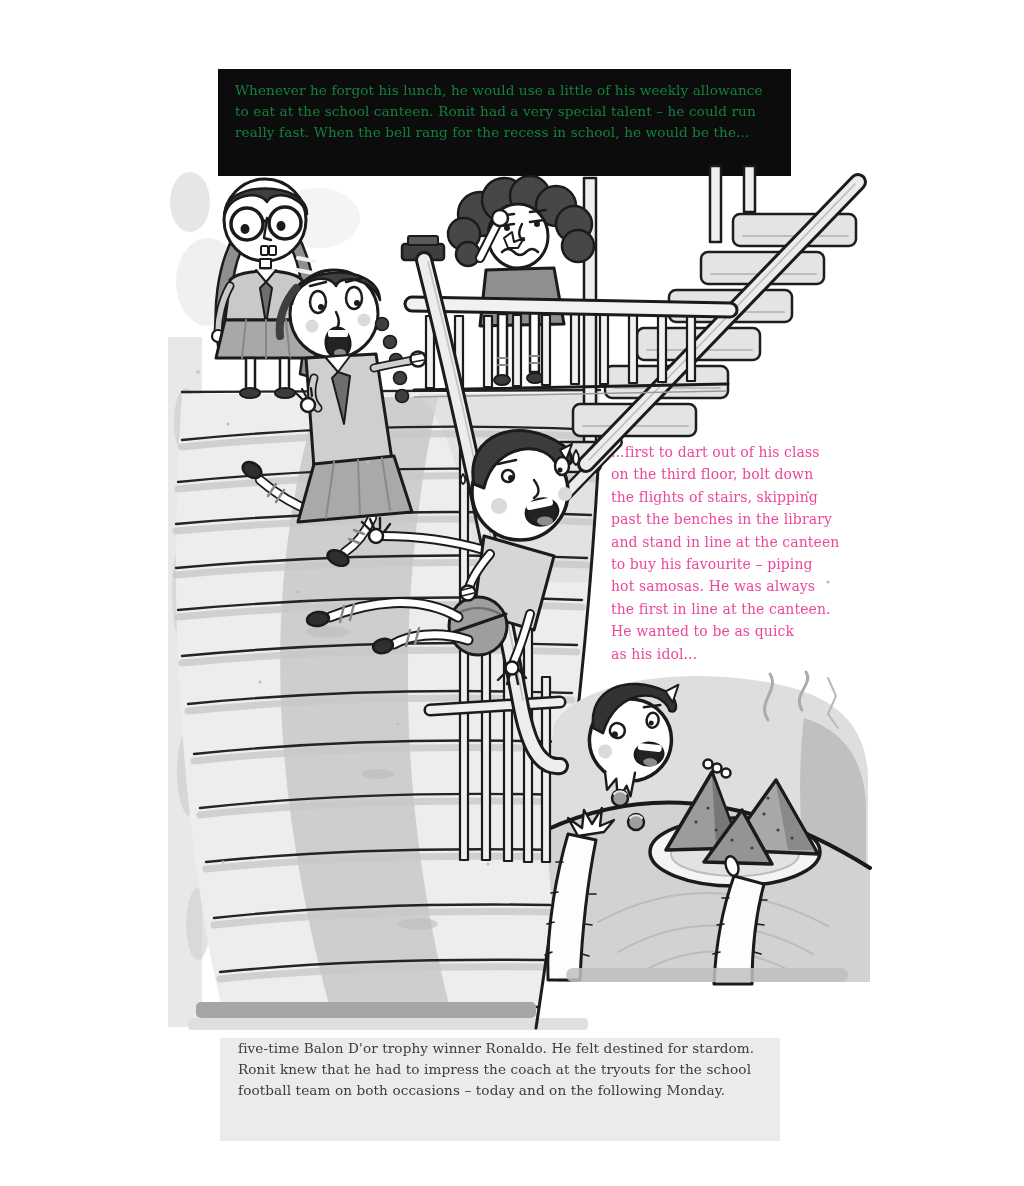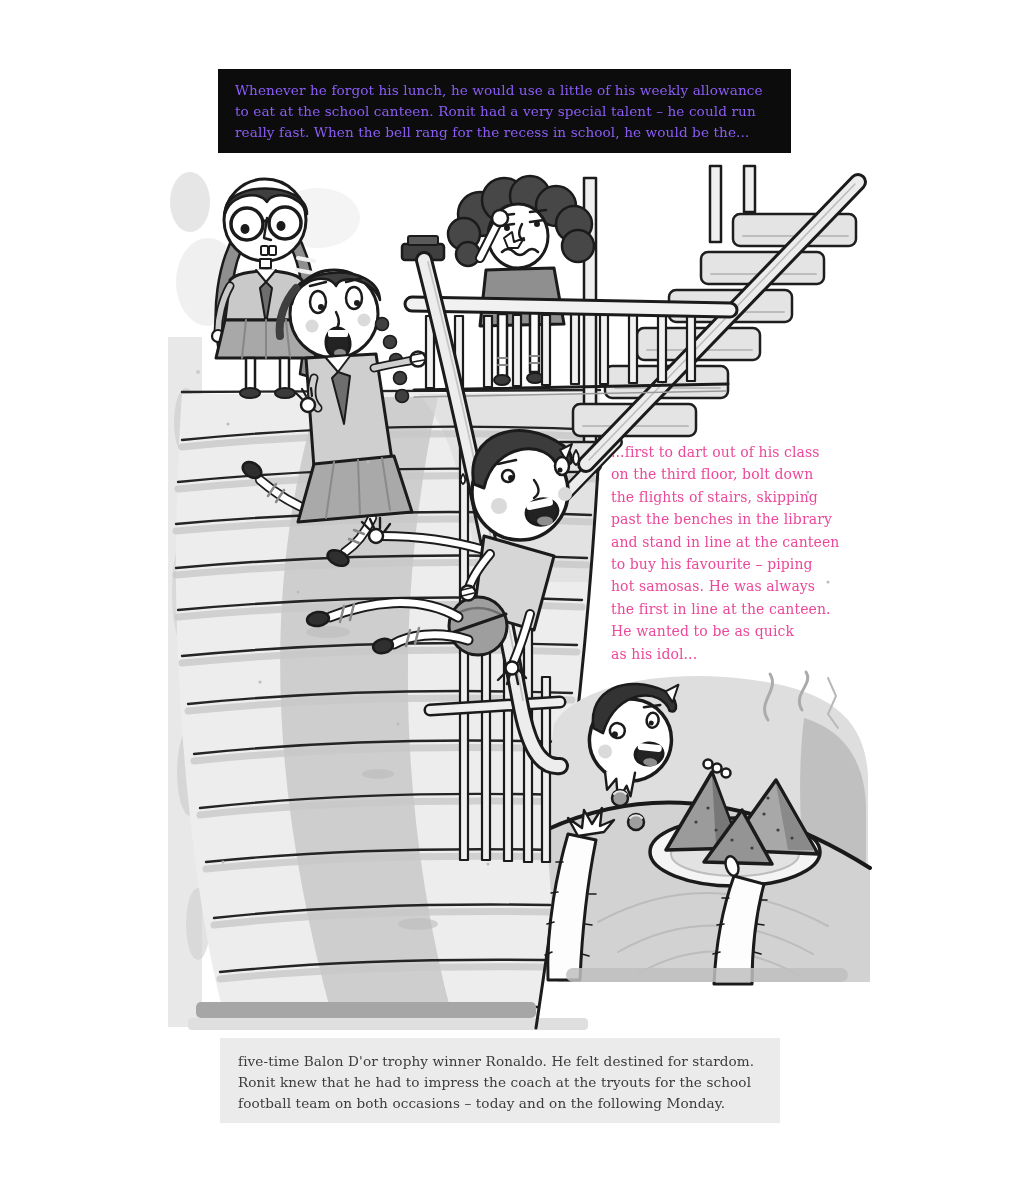--- a/index.html
+++ b/index.html
@@ -1,23 +1,23 @@
 <!DOCTYPE html>
 <html><head>
 <meta charset="utf-8">
 <style>
   html,body{margin:0;padding:0;background:#ffffff;}
   .page{position:relative;width:1024px;height:1186px;background:#ffffff;overflow:hidden;
         font-family:"DejaVu Serif", serif;}
   .caption{position:absolute;box-sizing:border-box;white-space:pre-line;letter-spacing:.1px;}
-  .caption-top{left:218px;top:69px;width:573px;height:84px;background:#0c0c0c;color:#8b5cf6;
+  .caption-top{left:218px;top:69px;width:573px;height:107px;background:#0c0c0c;color:#15803d;
                padding:11px 8px 0 17px;font-size:13.6px;line-height:20.8px;}
   .caption-side{left:611px;top:441px;width:256px;color:#ec4899;font-size:14px;line-height:22.4px;}
-  .caption-bottom{left:220px;top:1038px;width:560px;height:85px;background:#ebebeb;color:#3c3c3c;
-               padding:13px 4px 0 18px;font-size:13.6px;line-height:20.8px;}
+  .caption-bottom{left:220px;top:1038px;width:560px;height:103px;background:#ebebeb;color:#3c3c3c;
+               padding:0 4px 0 18px;font-size:13.6px;line-height:20.8px;}
   .art{position:absolute;left:168px;top:162px;width:706px;height:876px;}
   svg *{vector-effect:none;}
 </style>
 </head>
 <body>
 
 <div class="page">
 
   <div class="caption caption-top">Whenever he forgot his lunch, he would use a little of his weekly allowance
 to eat at the school canteen. Ronit had a very special talent – he could run

